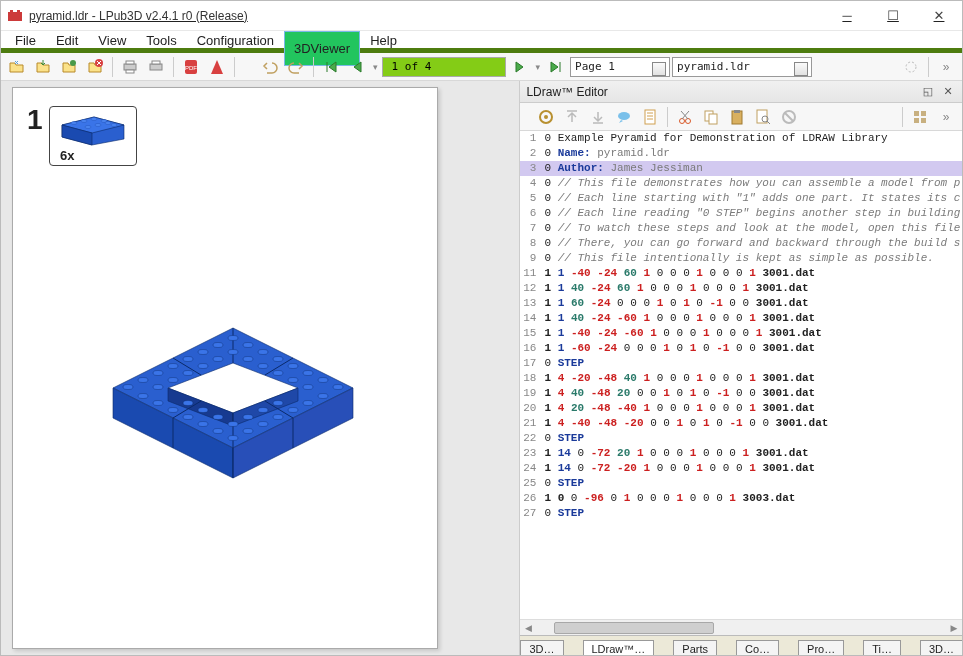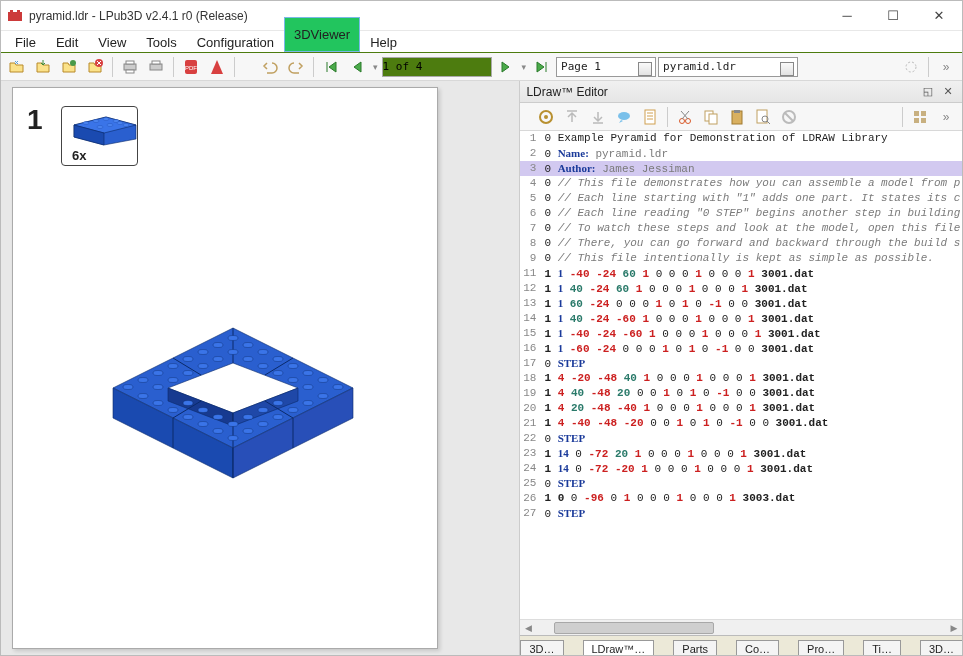--- a/index.html
+++ b/index.html
@@ -1,52 +1,52 @@
 <!DOCTYPE html>
 <html><head>
 <meta charset="utf-8">
 <style>
 * { box-sizing: border-box; margin: 0; padding: 0; }
 body { font-family: "Segoe UI", Tahoma, sans-serif; font-size: 12px; color: #222; background: #fff; width: 963px; height: 656px; overflow: hidden; border: 1px solid #bbb; }
-.titlebar { display: flex; align-items: center; height: 30px; background: #fff; border-bottom: 1px solid #e8e8e8; padding-left: 6px; }
+.titlebar { display: flex; align-items: center; height: 30px; background: #fff; border-bottom: 1px solid #e8e8e8; padding-left: 6px; text-decoration: underline; }
 .titlebar .appicon { width: 16px; height: 16px; display: inline-flex; align-items: center; justify-content: center; margin-right: 6px; }
 .titlebar .title { flex: 1; font-size: 12px; color: #333; }
 .winbtns { display: flex; height: 100%; }
 .winbtn { width: 46px; display: flex; align-items: center; justify-content: center; font-size: 13px; color: #444; }
-.menubar { display: flex; align-items: flex-end; height: 22px; padding: 0 4px; border-bottom: 1px solid #4d7c0f; }
+.menubar { display: flex; align-items: flex-start; height: 22px; padding: 0 4px; border-bottom: 5px solid #4d7c0f; }
 .menuitem { padding: 2px 10px; font-size: 13px; color: #222; }
 .menuitem.active { background: #22c55e; border: 1px solid #7ab8e8; padding: 9px 9px; }
 .toolbar { display: flex; align-items: center; height: 28px; padding: 2px 4px; background: #f7f7f7; border-bottom: 1px solid #d8d8d8; gap: 2px; }
 .tbtn { width: 24px; height: 22px; display: flex; align-items: center; justify-content: center; border-radius: 2px; }
 .tsep { width: 1px; height: 20px; background: #ccc; margin: 0 3px; }
-.pageinput { width: 110px; height: 20px; border: 1px solid #aaa; font-family: monospace; font-size: 11px; padding: 1px 0; background: #4d7c0f; }
+.pageinput { width: 124px; height: 20px; border: 1px solid #aaa; font-family: monospace; font-size: 11px; padding: 1px 9px; background: #84cc16; }
 .pagedrop { width: 100px; height: 20px; border: 1px solid #999; font-family: monospace; font-size: 11px; padding: 0 18px 0 4px; background: #fff; position: relative; display: inline-flex; align-items: center; }
 .pagedrop::after { content: ""; position: absolute; right: 3px; top: 4px; width: 12px; height: 12px; background: linear-gradient(#fafafa,#e2e2e2); border: 1px solid #888; }
 .filedrop { width: 140px; }
 .workspace { display: flex; height: calc(656px - 30px - 22px - 28px); }
 .docpanel { width: 556px; background: #e8e8e8; position: relative; overflow: hidden; border-right: 1px solid #ccc; }
 .page { position: absolute; left: 11px; top: 6px; width: 426px; height: 562px; background: #fff; border: 1px solid #aaa; box-shadow: 2px 2px 4px rgba(0,0,0,0.15); padding: 20px 18px; }
 .stepnum { font-size: 28px; font-weight: bold; position: absolute; top: 16px; left: 14px; }
-.callout { position: absolute; top: 18px; left: 48px; width: 77px; height: 60px; border: 1px solid #444; border-radius: 4px; background: #fff; }
+.callout { position: absolute; top: 18px; left: 36px; width: 88px; height: 60px; border: 1px solid #444; border-radius: 4px; background: #fff; }
 .callout .brick { position: absolute; top: 6px; left: 8px; width: 70px; height: 34px; }
 .callout .qty { position: absolute; bottom: 2px; left: 10px; font-size: 13px; font-weight: bold; }
 .assembly { position: absolute; top: 220px; left: 70px; width: 300px; height: 180px; }
 .sidepanel { flex: 1; display: flex; flex-direction: column; background: #f4f4f4; }
 .panehdr { display: flex; align-items: center; height: 22px; background: linear-gradient(#f0f0f0,#e6e6e6); border-bottom: 1px solid #ccc; padding: 0 6px; font-size: 12px; }
 .panehdr .spacer { flex: 1; }
 .panehdr .hbtn { width: 16px; height: 16px; display: flex; align-items: center; justify-content: center; margin-left: 4px; font-size: 11px; color: #555; border: 1px solid transparent; }
 .edtoolbar { display: flex; align-items: center; height: 28px; padding: 2px 4px; background: #f7f7f7; border-bottom: 1px solid #d8d8d8; gap: 2px; }
 .editor { flex: 1; background: #fff; overflow: auto; font-family: "Courier New", monospace; font-size: 11px; position: relative; }
 .edline { display: flex; height: 15px; line-height: 15px; white-space: pre; }
 .lnum { width: 22px; text-align: right; color: #888; padding-right: 6px; flex-shrink: 0; }
 .edline .code { flex: 1; padding-left: 2px; }
 .edline.sel { background: #d2c9f0; }
 .c-gray { color: #7a7a7a; }
 .c-bold { font-weight: bold; }
-.c-navy { color: #1a3a9a; font-weight: bold; font-family: Liberation Serif, serif; }
+.c-navy { color: #1a3a9a; font-weight: bold; }
 .c-red { color: #cc2020; font-weight: bold; }
 .c-teal { color: #2a7a6a; font-weight: bold; }
 .c-ital { font-style: italic; color: #7a7a7a; }
 .hsb { height: 16px; background: #f0f0f0; border-top: 1px solid #ddd; display: flex; align-items: center; }
 .hsb .thumb { width: 160px; height: 12px; background: #cfcfcf; border: 1px solid #a8a8a8; margin-left: 18px; border-radius: 2px; }
 .hsb .arr { width: 16px; text-align: center; color: #888; font-size: 9px; }
 .tabs { display: flex; height: 22px; background: #ece9d8; border-top: 1px solid #bbb; align-items: flex-end; gap: 20px; }
 .tab { border: 1px solid #999; border-bottom: none; background: #f4f4f4; padding: 2px 8px; font-size: 11px; margin-right: -1px; }
 .tab.active { background: #fff; font-weight: normal; }
 svg { display: block; }

